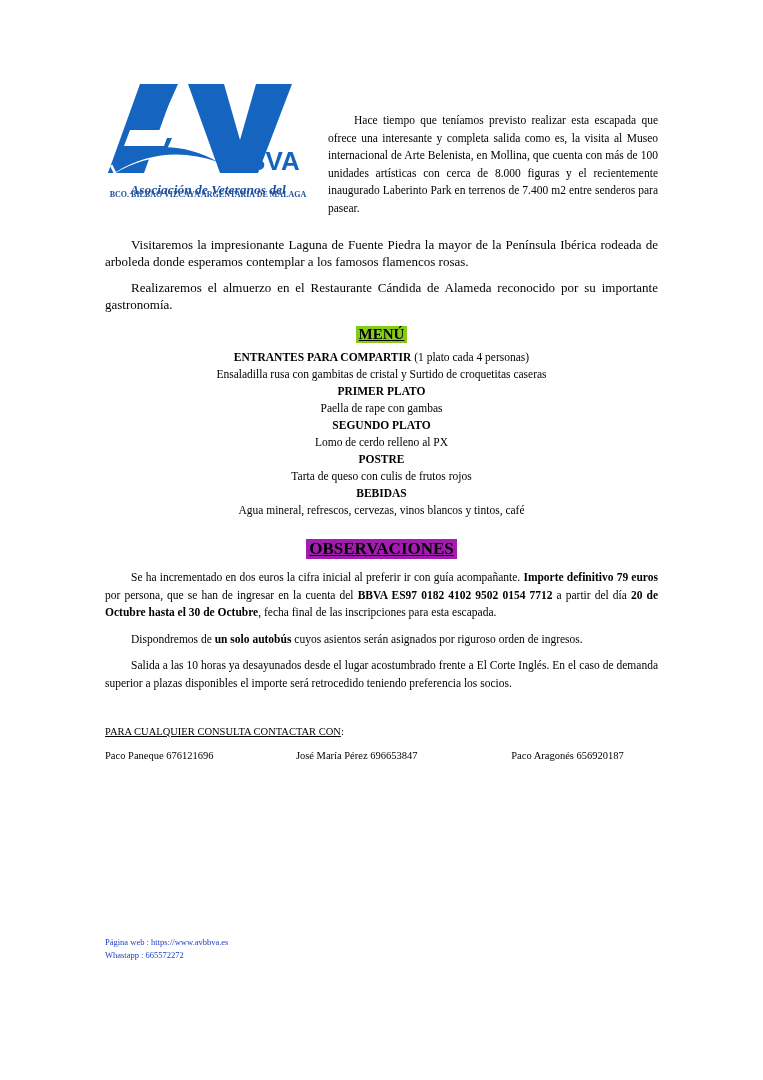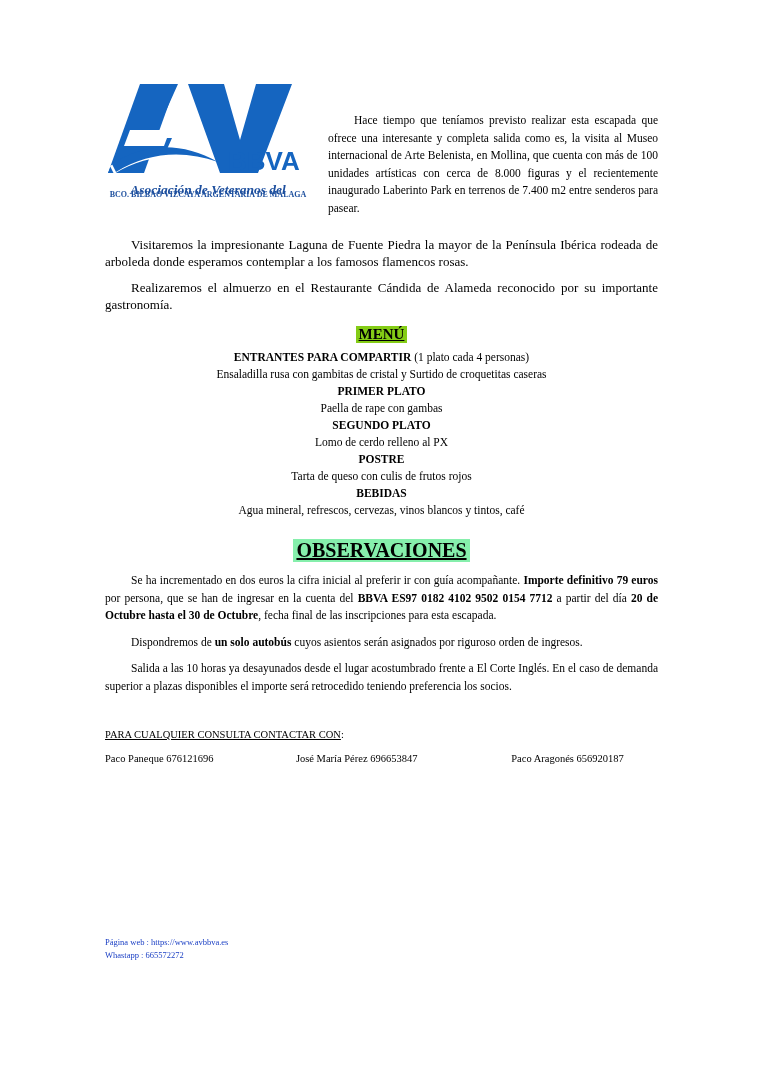--- a/index.html
+++ b/index.html
@@ -105,22 +105,22 @@
     text-align: center;
     margin: 12px 0 6px 0;
   }
   .menu-head .heading-hl { background: #84cc16; }
 
   .obs-head {
     text-align: center;
     margin: 20px 0 10px 0;
   }
   .obs-head .heading-hl {
-    background: #86efac;
-    font-size: 20px;
+    background: #a21caf;
+    font-size: 17px;
   }
 
   
   .menu-block { text-align: center; }
   .menu-line {
     font-size: 11.5px;
     line-height: 17px;
     margin: 0;
   }
   .menu-line.b { font-weight: bold; }

